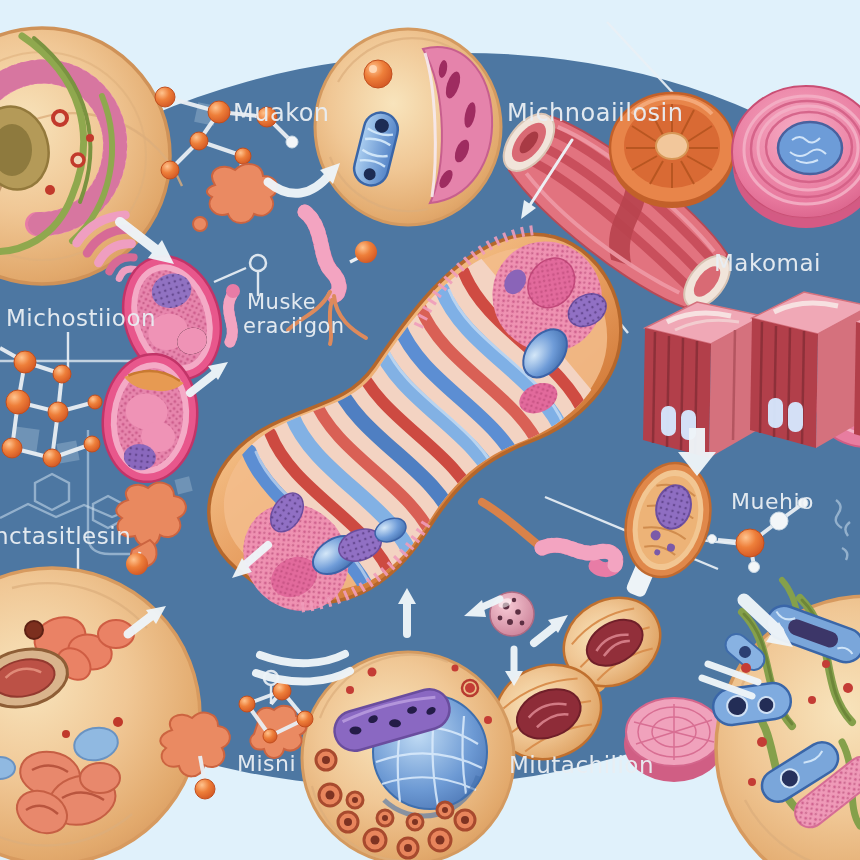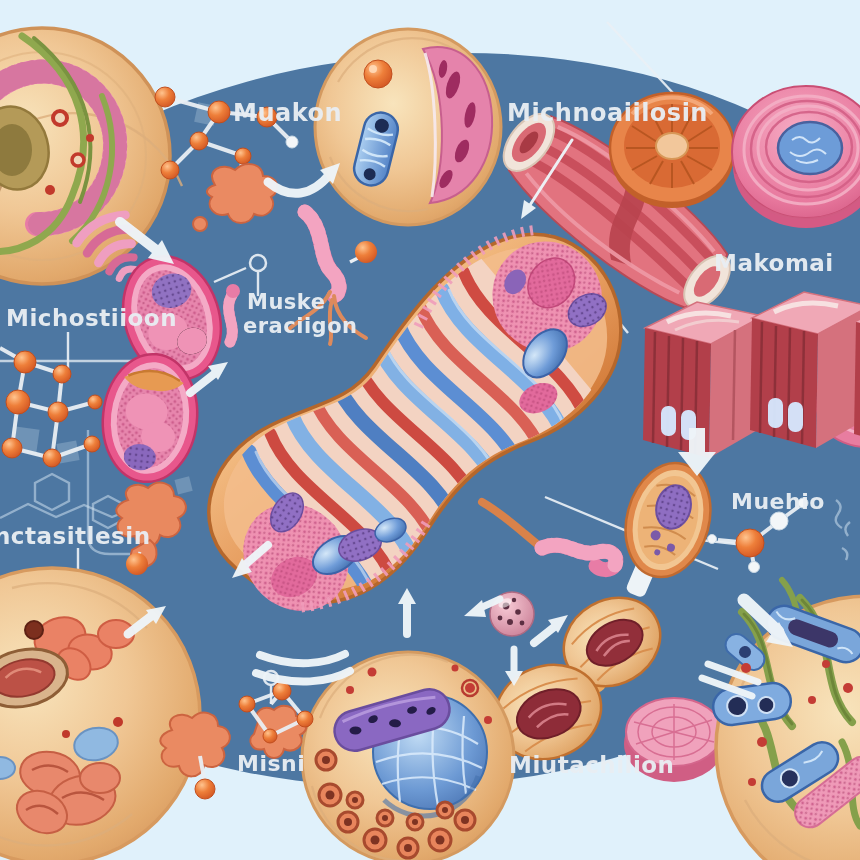--- a/index.html
+++ b/index.html
@@ -1,17 +1,17 @@
 <!DOCTYPE html>
 <html><head>
 <meta charset="utf-8">
 <style>
   html,body{margin:0;padding:0;background:#dff0fa;}
   #stage{width:860px;height:860px;position:relative;overflow:hidden;
-         font-family:"DejaVu Sans","Liberation Sans",sans-serif;font-weight:bold;}
+         font-family:"DejaVu Sans","Liberation Sans",sans-serif;}
   svg{display:block}
   text{fill:#e9eef3;opacity:.96;letter-spacing:.5px;}
 </style>
 </head>
 <body>
 
 <div id="stage">
 <svg width="860" height="860" viewBox="0 0 860 860">
 <defs>
   <radialGradient id="gCell" cx="42%" cy="38%" r="75%">

